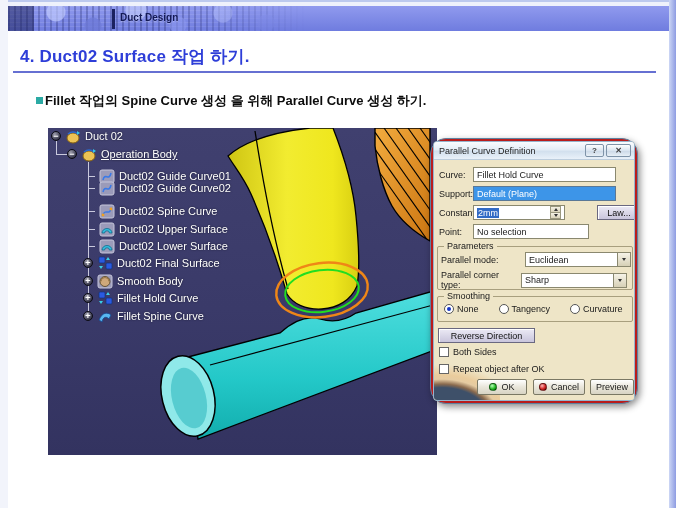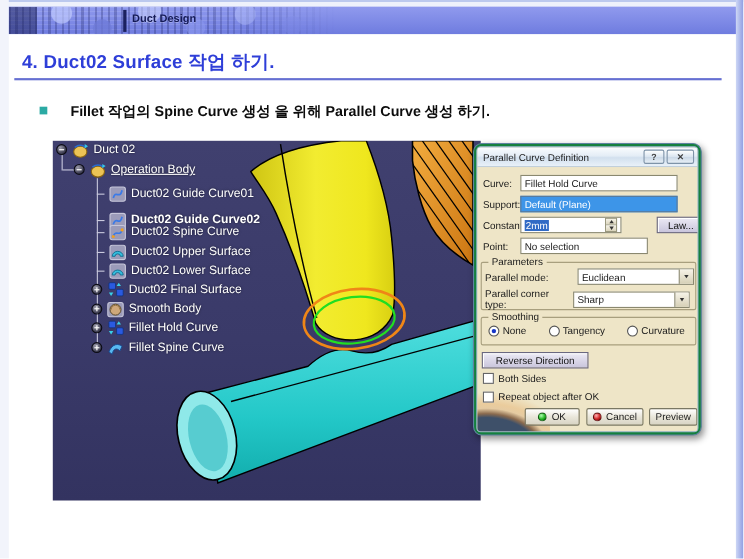--- a/index.html
+++ b/index.html
@@ -39,21 +39,21 @@
   .header-bar .bar-label { left:112px; top:6px; }
   .footer-bar .bar-label { left:121px; top:7px; }
   .footer-copy { position:absolute; left:556px; top:9px; font-size:9px; color:#1b2368; }
   .footer-line1 { position:absolute; left:0; right:0; bottom:3px; height:2px; background:#2f3a96; }
   .footer-line2 { position:absolute; left:0; right:0; bottom:0; height:3px; background:#4f5bc4; }
 
   
   .page-title { position:absolute; left:20px; top:45px; font-size:17px; font-weight:bold;
                 color:#2e3ed8; letter-spacing:.2px; z-index:2; }
   .title-rule { position:absolute; left:13px; top:71px; width:643px; height:2px; background:#6670d2; z-index:2; }
-  .bullet-line { position:absolute; left:36px; top:92px; display:flex; gap:21px; z-index:2; }
+  .bullet-line { position:absolute; left:36px; top:92px; display:flex; gap:2px; z-index:2; }
   .bullet-sq { width:7px; height:7px; background:#2baaa4; margin-top:5px; flex:0 0 auto; }
   .bullet-text { font-size:13px; font-weight:bold; color:#0c0c0c; }
 
   
   .viewport { position:absolute; left:48px; top:128px; width:389px; height:327px;
               background:linear-gradient(180deg,#40406f 0%, #3a3a69 55%, #333360 100%); z-index:2; overflow:hidden; }
   .scene { position:absolute; left:0; top:0; }
 
   
   .tree { position:absolute; left:0; top:0; width:240px; height:220px; font-size:11px; color:#ffffff; }
@@ -63,22 +63,22 @@
   .node { width:10px; height:10px; border-radius:50%; flex:0 0 auto;
           background:radial-gradient(circle at 35% 30%, #9d9dac, #3a3a4e 70%, #16161f);
           border:1px solid #0c0c14; color:#fff; font-size:9px; line-height:8px; text-align:center;
           font-weight:bold; }
   .tick { width:7px; height:1px; background:#c9c9dd; flex:0 0 auto; }
   .vline { position:absolute; width:1px; background:#c9c9dd; }
   .hline { position:absolute; height:1px; background:#c9c9dd; }
   .tico { width:16px; height:15px; flex:0 0 auto; }
 
   
-  .dialog { position:absolute; left:430px; top:130px; width:208px; z-index:4;
-            background:#15803d; border:1px solid #5f82a0; border-radius:8px; padding:2px;
+  .dialog { position:absolute; left:430px; top:138px; width:208px; z-index:4;
+            background:#b91c1c; border:1px solid #5f82a0; border-radius:16px; padding:2px;
             box-shadow:2px 3px 7px rgba(0,0,0,.45); }
   .dlg-inner { border:1px solid #96b4cc; border-radius:4px; overflow:hidden; background:#eee5c7; }
   .dlg-titlebar { position:relative; height:18px;
             background:linear-gradient(180deg,#fafcfe 0%, #e4edf6 45%, #d2e0ee 55%, #e9f1f9 100%);
             border-bottom:1px solid #bccddd; display:flex; align-items:center; }
   .dlg-title { font-size:9px; color:#1d1d1d; padding-left:5px; }
   .cap-btns { position:absolute; right:3px; top:2px; display:flex; gap:2px; }
   .cap-btn { height:13px; border:1px solid #7e93a8; border-radius:2px;
              background:linear-gradient(180deg,#fdfefe,#dae5f0 50%,#c9d7e6 50%,#e7eff6);
              font-size:8px; font-weight:bold; color:#3d3d3d; display:flex; align-items:center;
@@ -226,21 +226,21 @@
 
       <div class="trow" style="left:40px; top:40px;">
         <span class="tick"></span>
         <svg class="tico" viewBox="0 0 16 15">
           <rect x="1" y="1" width="14" height="13" rx="2" fill="#9b9bb9" stroke="#c6c6da" stroke-width="1"></rect>
           <path d="M4 11 C6 3 10 13 12 4" fill="none" stroke="#3a7ae8" stroke-width="1.6"></path>
         </svg>
         <span class="tlabel">Duct02 Guide Curve01</span>
       </div>
 
-      <div class="trow" style="left:40px; top:64px;font-weight:bold;">
+      <div class="trow" style="left:40px; top:52px;">
         <span class="tick"></span>
         <svg class="tico" viewBox="0 0 16 15">
           <rect x="1" y="1" width="14" height="13" rx="2" fill="#9b9bb9" stroke="#c6c6da" stroke-width="1"></rect>
           <path d="M4 11 C6 3 10 13 12 4" fill="none" stroke="#3a7ae8" stroke-width="1.6"></path>
         </svg>
         <span class="tlabel">Duct02 Guide Curve02</span>
       </div>
 
       <div class="trow" style="left:40px; top:75px;">
         <span class="tick"></span>

